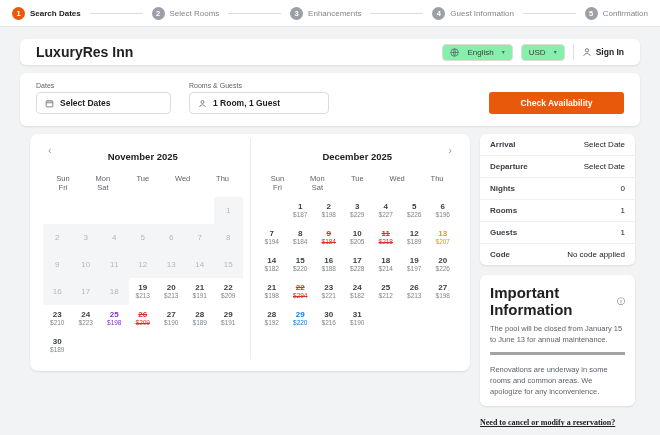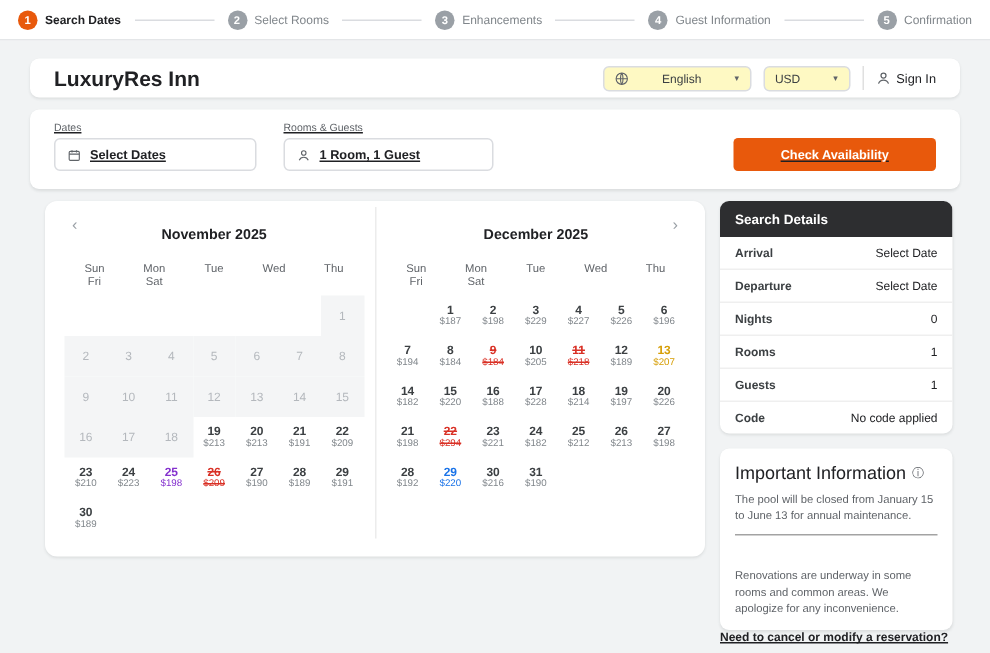--- a/index.html
+++ b/index.html
@@ -15,28 +15,28 @@
   .step.active .step-label { color:#202124; font-weight:bold; }
   .step-line { flex:1; height:1px; background:#dadce0; margin:0 9px; }
 
   
   .card { background:#fff; border-radius:6px; box-shadow:0 1px 2px rgba(60,64,67,.12); }
 
   
   .hdr { margin:12px 20px 0; height:26px; display:flex; align-items:center; padding:0 16px; }
   .hdr-title { font-size:14px; font-weight:bold; }
   .hdr-right { margin-left:auto; display:flex; align-items:center; gap:8px; }
-  .pill { display:flex; align-items:flex-start; gap:22px; border:1px solid #dadce0; border-radius:4px; padding:3px 7px; font-size:8px; color:#3c4043; cursor:pointer; background:#fef9c3; }
+  .pill { display:flex; align-items:flex-start; gap:8px; border:1px solid #dadce0; border-radius:4px; padding:3px 7px; font-size:8px; color:#3c4043; cursor:pointer; background:#86efac; }
   .caret { font-size:6px; color:#5f6368; }
   .vsep { width:1px; height:16px; background:#e0e0e0; }
-  .signin { display:flex; align-items:center; gap:4px; font-size:8.5px; font-weight:normal; cursor:pointer; }
+  .signin { display:flex; align-items:center; gap:4px; font-size:8.5px; font-weight:bold; cursor:pointer; }
   .ico { display:inline-flex; color:#5f6368; }
 
   
-  .search { margin:8px 20px 0; padding:9px 16px 12px; display:flex; gap:18px; align-items:flex-end;text-decoration:underline; }
+  .search { margin:8px 20px 0; padding:9px 16px 12px; display:flex; gap:18px; align-items:flex-end; }
   .fgroup { display:flex; flex-direction:column; }
   .flabel { font-size:7px; color:#5f6368; margin-bottom:3px; }
   .fbox { height:22px; border:1px solid #dadce0; border-radius:4px; display:flex; align-items:center; gap:6px; padding:0 8px; font-size:8.5px; font-weight:bold; color:#202124; background:#fff; cursor:pointer; }
   .w-dates { width:135px; } .w-rooms { width:140px; } .w-code { width:142px; }
   .fbox input { border:none; outline:none; width:100%; font-size:8.5px; font-family:"Liberation Sans",sans-serif; color:#202124; }
   .fbox input::placeholder { color:#9aa0a6; font-weight:normal; }
   .btn { border:none; border-radius:3px; font-family:"Liberation Sans",sans-serif; font-weight:bold; cursor:pointer; }
   .btn-primary { background:#e8590c; color:#fff; }
   .btn-submit { margin-left:auto; width:135px; height:22px; font-size:8.5px; }
 
@@ -67,25 +67,25 @@
   
   .sidebar { width:155px; display:flex; flex-direction:column; }
   .sd-card { border-radius:6px; overflow:hidden; background:#fff; box-shadow:0 1px 2px rgba(60,64,67,.12); }
   .sd-head { background:#2d2e30; color:#fff; font-size:9px; font-weight:bold; padding:7px 10px; }
   .sd-row { display:flex; justify-content:space-between; align-items:center; padding:6px 10px; border-bottom:1px solid #efefef; }
   .sd-row:last-child { border-bottom:none; }
   .sd-label { font-size:8px; color:#3c4043; font-weight:bold; }
   .sd-value { font-size:8px; color:#202124; }
   .info-card { margin-top:10px; padding:9px 10px; }
   .info-head { display:flex; align-items:center; gap:4px; margin-bottom:6px; }
-  .info-title { font-size:12px; font-weight:normal; }
+  .info-title { font-size:15px; font-weight:bold; }
   .info-i { font-size:8px; color:#5f6368; }
   .info-p { font-size:7.5px; color:#5f6368; line-height:1.45; }
-  .info-p-sep { border-top:1px solid #a3a3a3; margin-top:6px; padding-top:22px; }
-  .cancel-link { font-size:8px; font-weight:bold; color:#202124; text-decoration:underline; cursor:pointer; }
+  .info-p-sep { border-top:3px solid #a3a3a3; margin-top:6px; padding-top:10px; }
+  .cancel-link { margin-top:12px; font-size:8px; font-weight:bold; color:#202124; text-decoration:underline; cursor:pointer;font-family:Liberation Serif, serif; }
 </style>
 </head>
 <body>
 
 <div class="stepper">
     <div class="step active">
       <span class="step-num">1</span>
       <span class="step-label">Search Dates</span>
     </div>
     <div class="step-line"></div>
@@ -455,21 +455,20 @@
           </div>
           <div class="cell st-empty"></div>
           <div class="cell st-empty"></div>
           <div class="cell st-empty"></div>
         </div>
       </div>
     </div>
 
   <div class="sidebar">
     <div class="sd-card">
-      <div class="sd-head">Search Details</div>
       <div>
           <div class="sd-row">
             <span class="sd-label">Arrival</span>
             <span class="sd-value">Select Date</span>
           </div>
           <div class="sd-row">
             <span class="sd-label">Departure</span>
             <span class="sd-value">Select Date</span>
           </div>
           <div class="sd-row">

